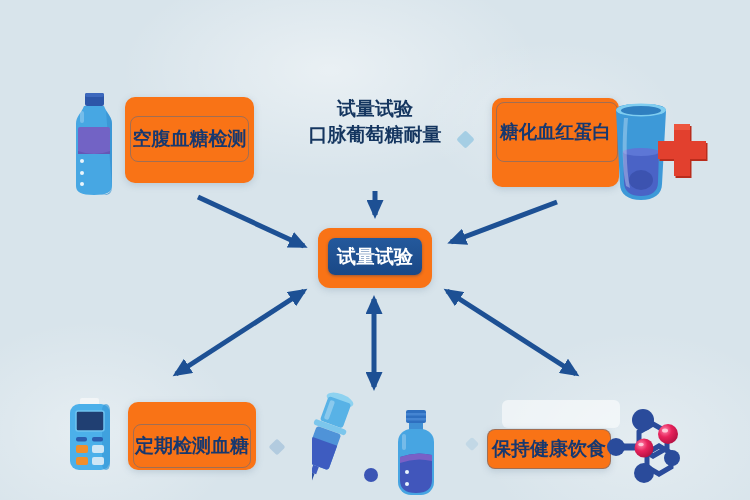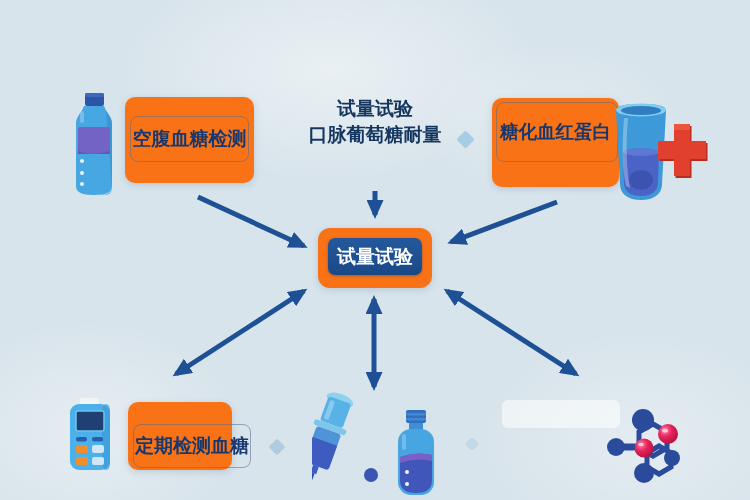--- a/index.html
+++ b/index.html
@@ -38,21 +38,21 @@
 
   .card-center{left:318px;top:228px;width:114px;height:60px;border-radius:12px;}
   .center-pill{
     position:absolute;left:10px;top:10px;width:94px;height:37px;border-radius:7px;
     background:linear-gradient(180deg,#24599c,#1a4886);
     display:flex;align-items:center;justify-content:center;
     color:#fff;font-size:19px;font-weight:bold;
     box-shadow:0 1px 3px rgba(20,50,100,.4);
   }
 
-  .card-bl{left:128px;top:402px;width:104px;height:68px;}
+  .card-bl{left:128px;top:402px;width:128px;height:68px;}
   .card-bl .inner-box{left:5px;top:22px;width:116px;height:42px;font-size:19px;}
 
   .ghost-br{position:absolute;left:502px;top:400px;width:118px;height:28px;border-radius:6px;background:rgba(255,255,255,.55);}
   .card-br{left:487px;top:429px;width:124px;height:40px;border-radius:8px;
     border:1.5px solid rgba(90,105,135,.55);box-sizing:border-box;
     display:flex;align-items:center;justify-content:center;font-size:19px;}
 
   .icon{position:absolute;}
   .diamond{position:absolute;transform:rotate(45deg);border-radius:2px;}
   .dm1{left:459px;top:133px;width:13px;height:13px;background:#a5cee4;}
@@ -172,20 +172,23 @@
     <rect x="23" y="13" width="14" height="7" fill="#3f8fd4"></rect>
     <rect x="12" y="19" width="36" height="66" rx="13" fill="#47a5e2"></rect>
     <path d="M14,47 Q30,41 46,45 L46,70 Q46,83 30,83 Q14,83 14,70 Z" fill="#4156bb"></path>
     <path d="M14,47 Q30,41 46,45 L46,51 Q30,47 14,53 Z" fill="#7a60c6"></path>
     <circle cx="21" cy="62" r="2" fill="#eaf5fc"></circle>
     <circle cx="21" cy="74" r="2" fill="#eaf5fc"></circle>
     <rect x="16" y="24" width="4" height="16" rx="2" fill="#ffffff" opacity=".25"></rect>
   </svg>
 
   <div class="ghost-br"></div>
+  <div class="card card-br navy-text">
+    <span>保持健康饮食</span>
+  </div>
 
   <svg class="icon" style="left:606px;top:395px;" width="100" height="100" viewBox="0 0 100 100">
     <defs>
       <radialGradient id="redg" cx="35%" cy="32%" r="75%">
         <stop offset="0%" stop-color="#ff87ac"></stop>
         <stop offset="45%" stop-color="#e8235c"></stop>
         <stop offset="100%" stop-color="#b01040"></stop>
       </radialGradient>
     </defs>
     <polygon points="47,29 61,37 61,53 47,61 33,53 33,37" fill="none" stroke="#2a4b9b" stroke-width="5"></polygon>

